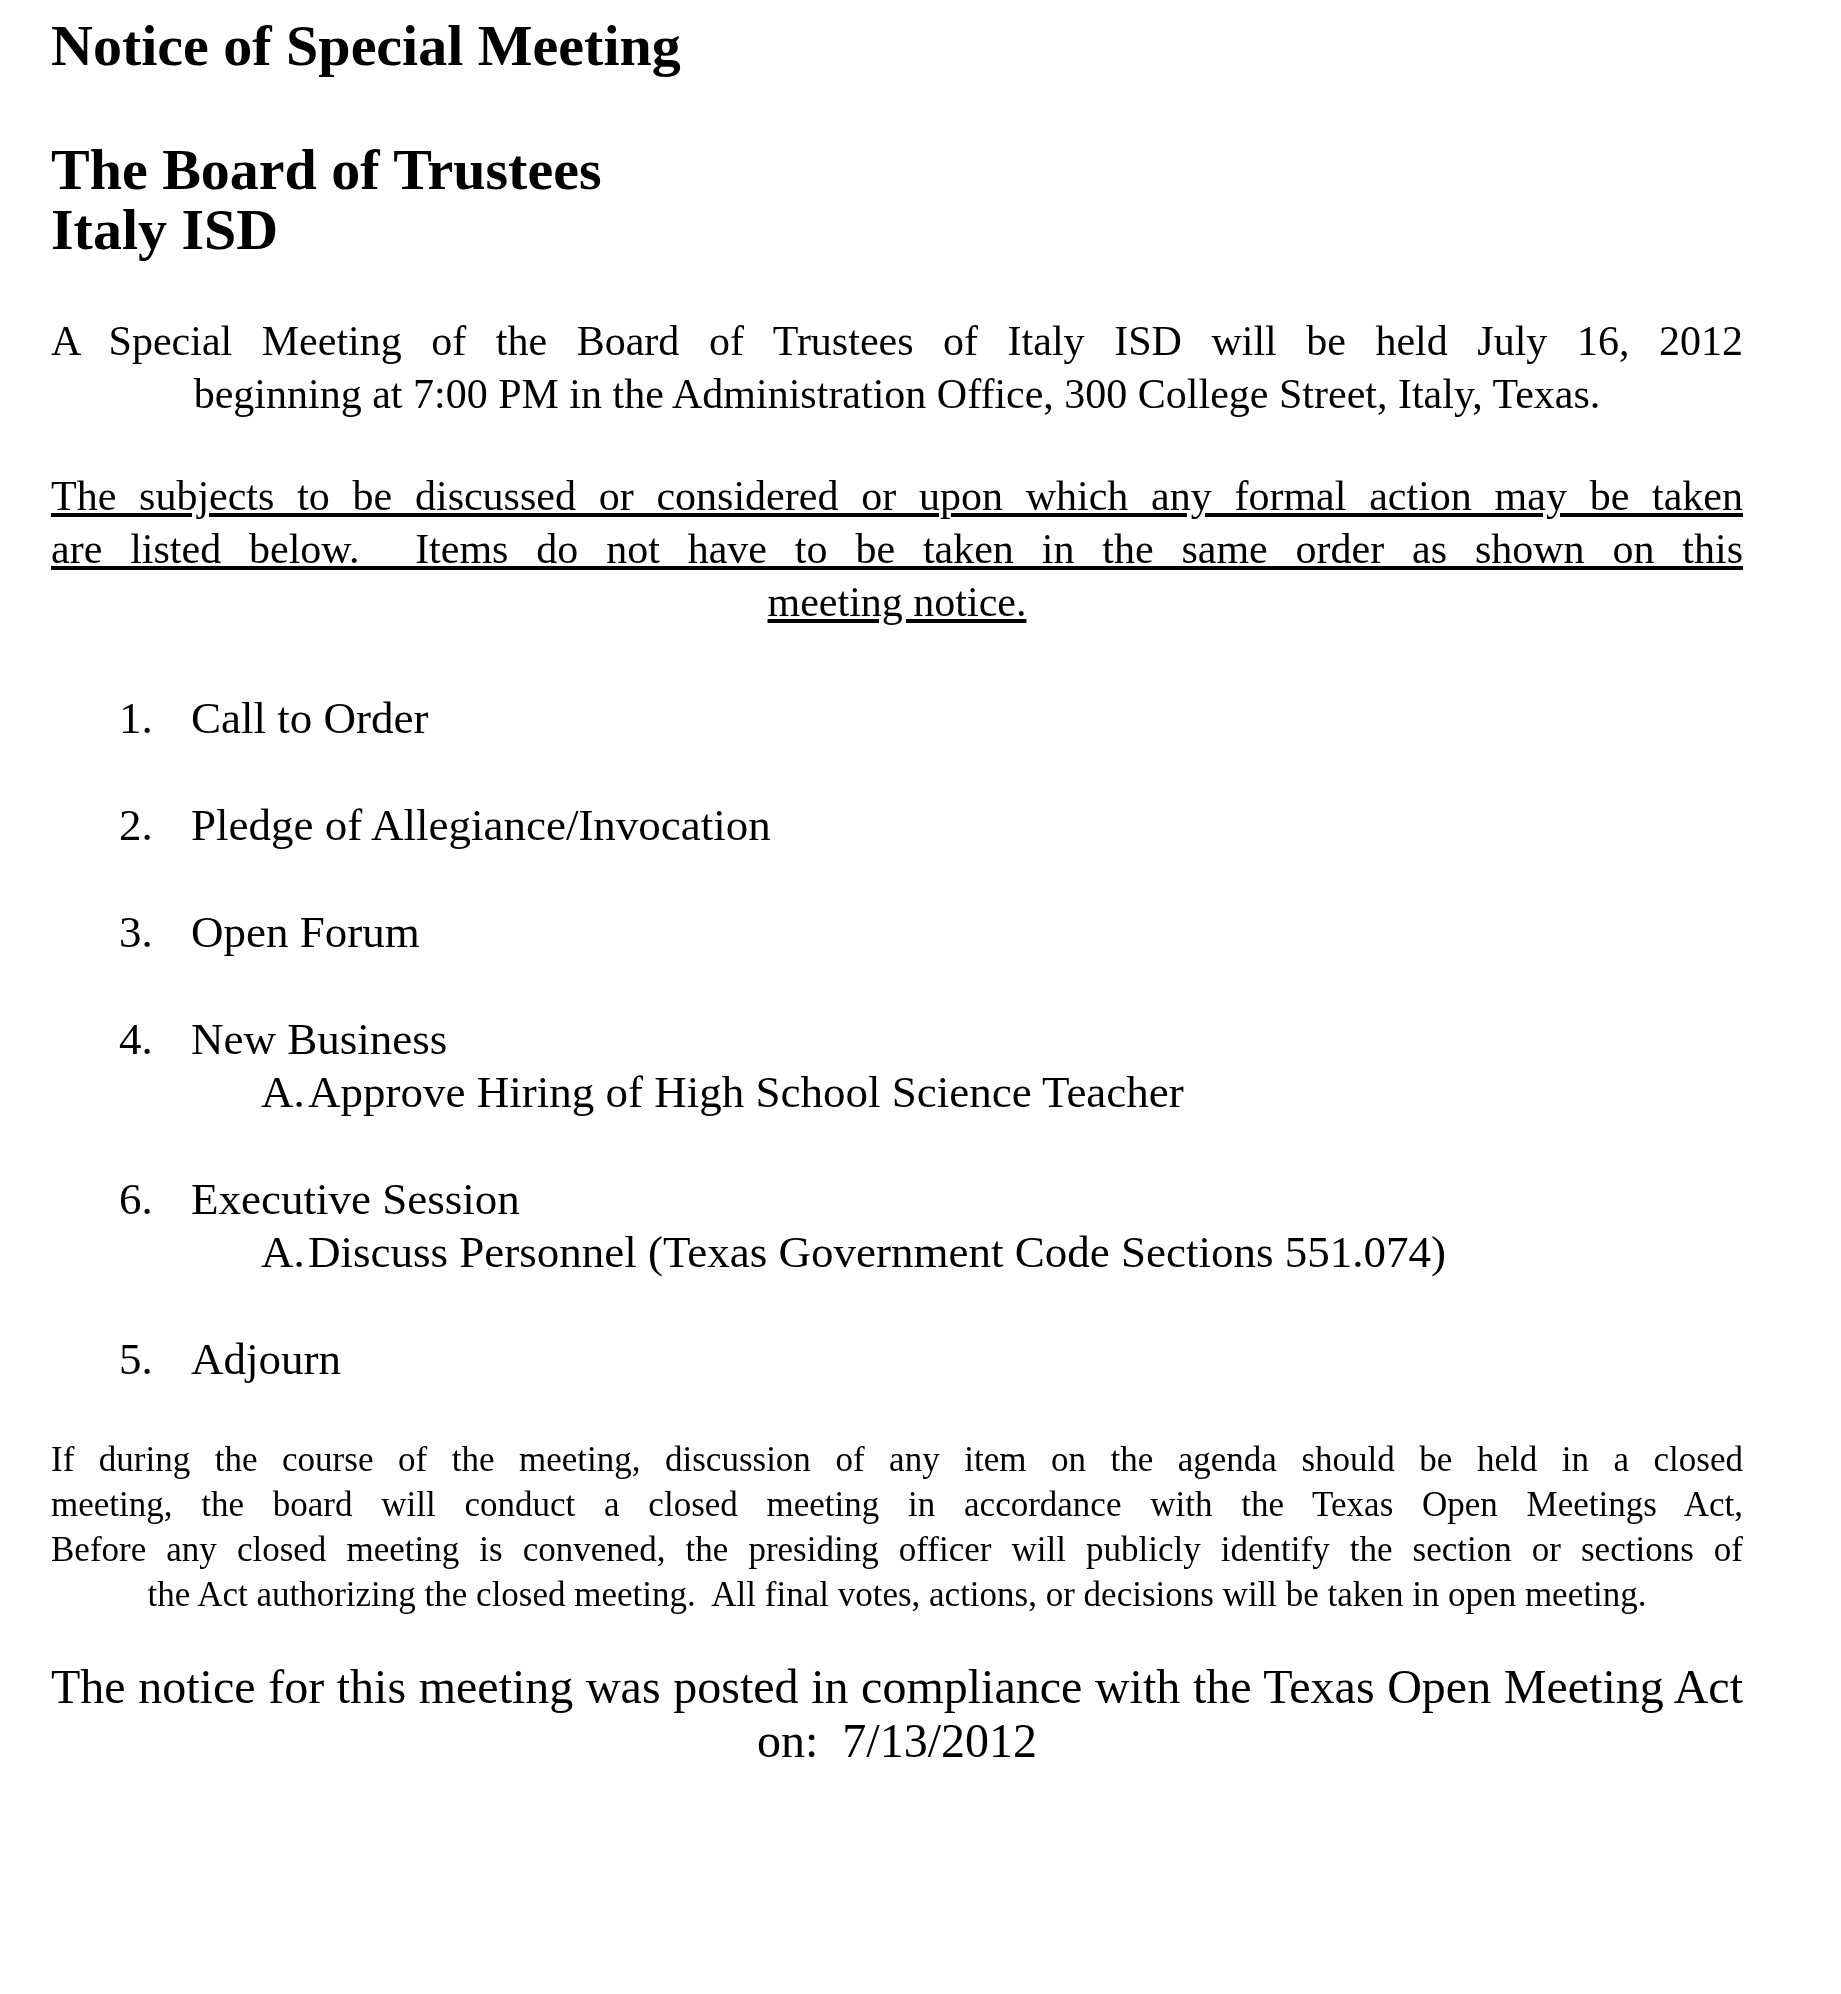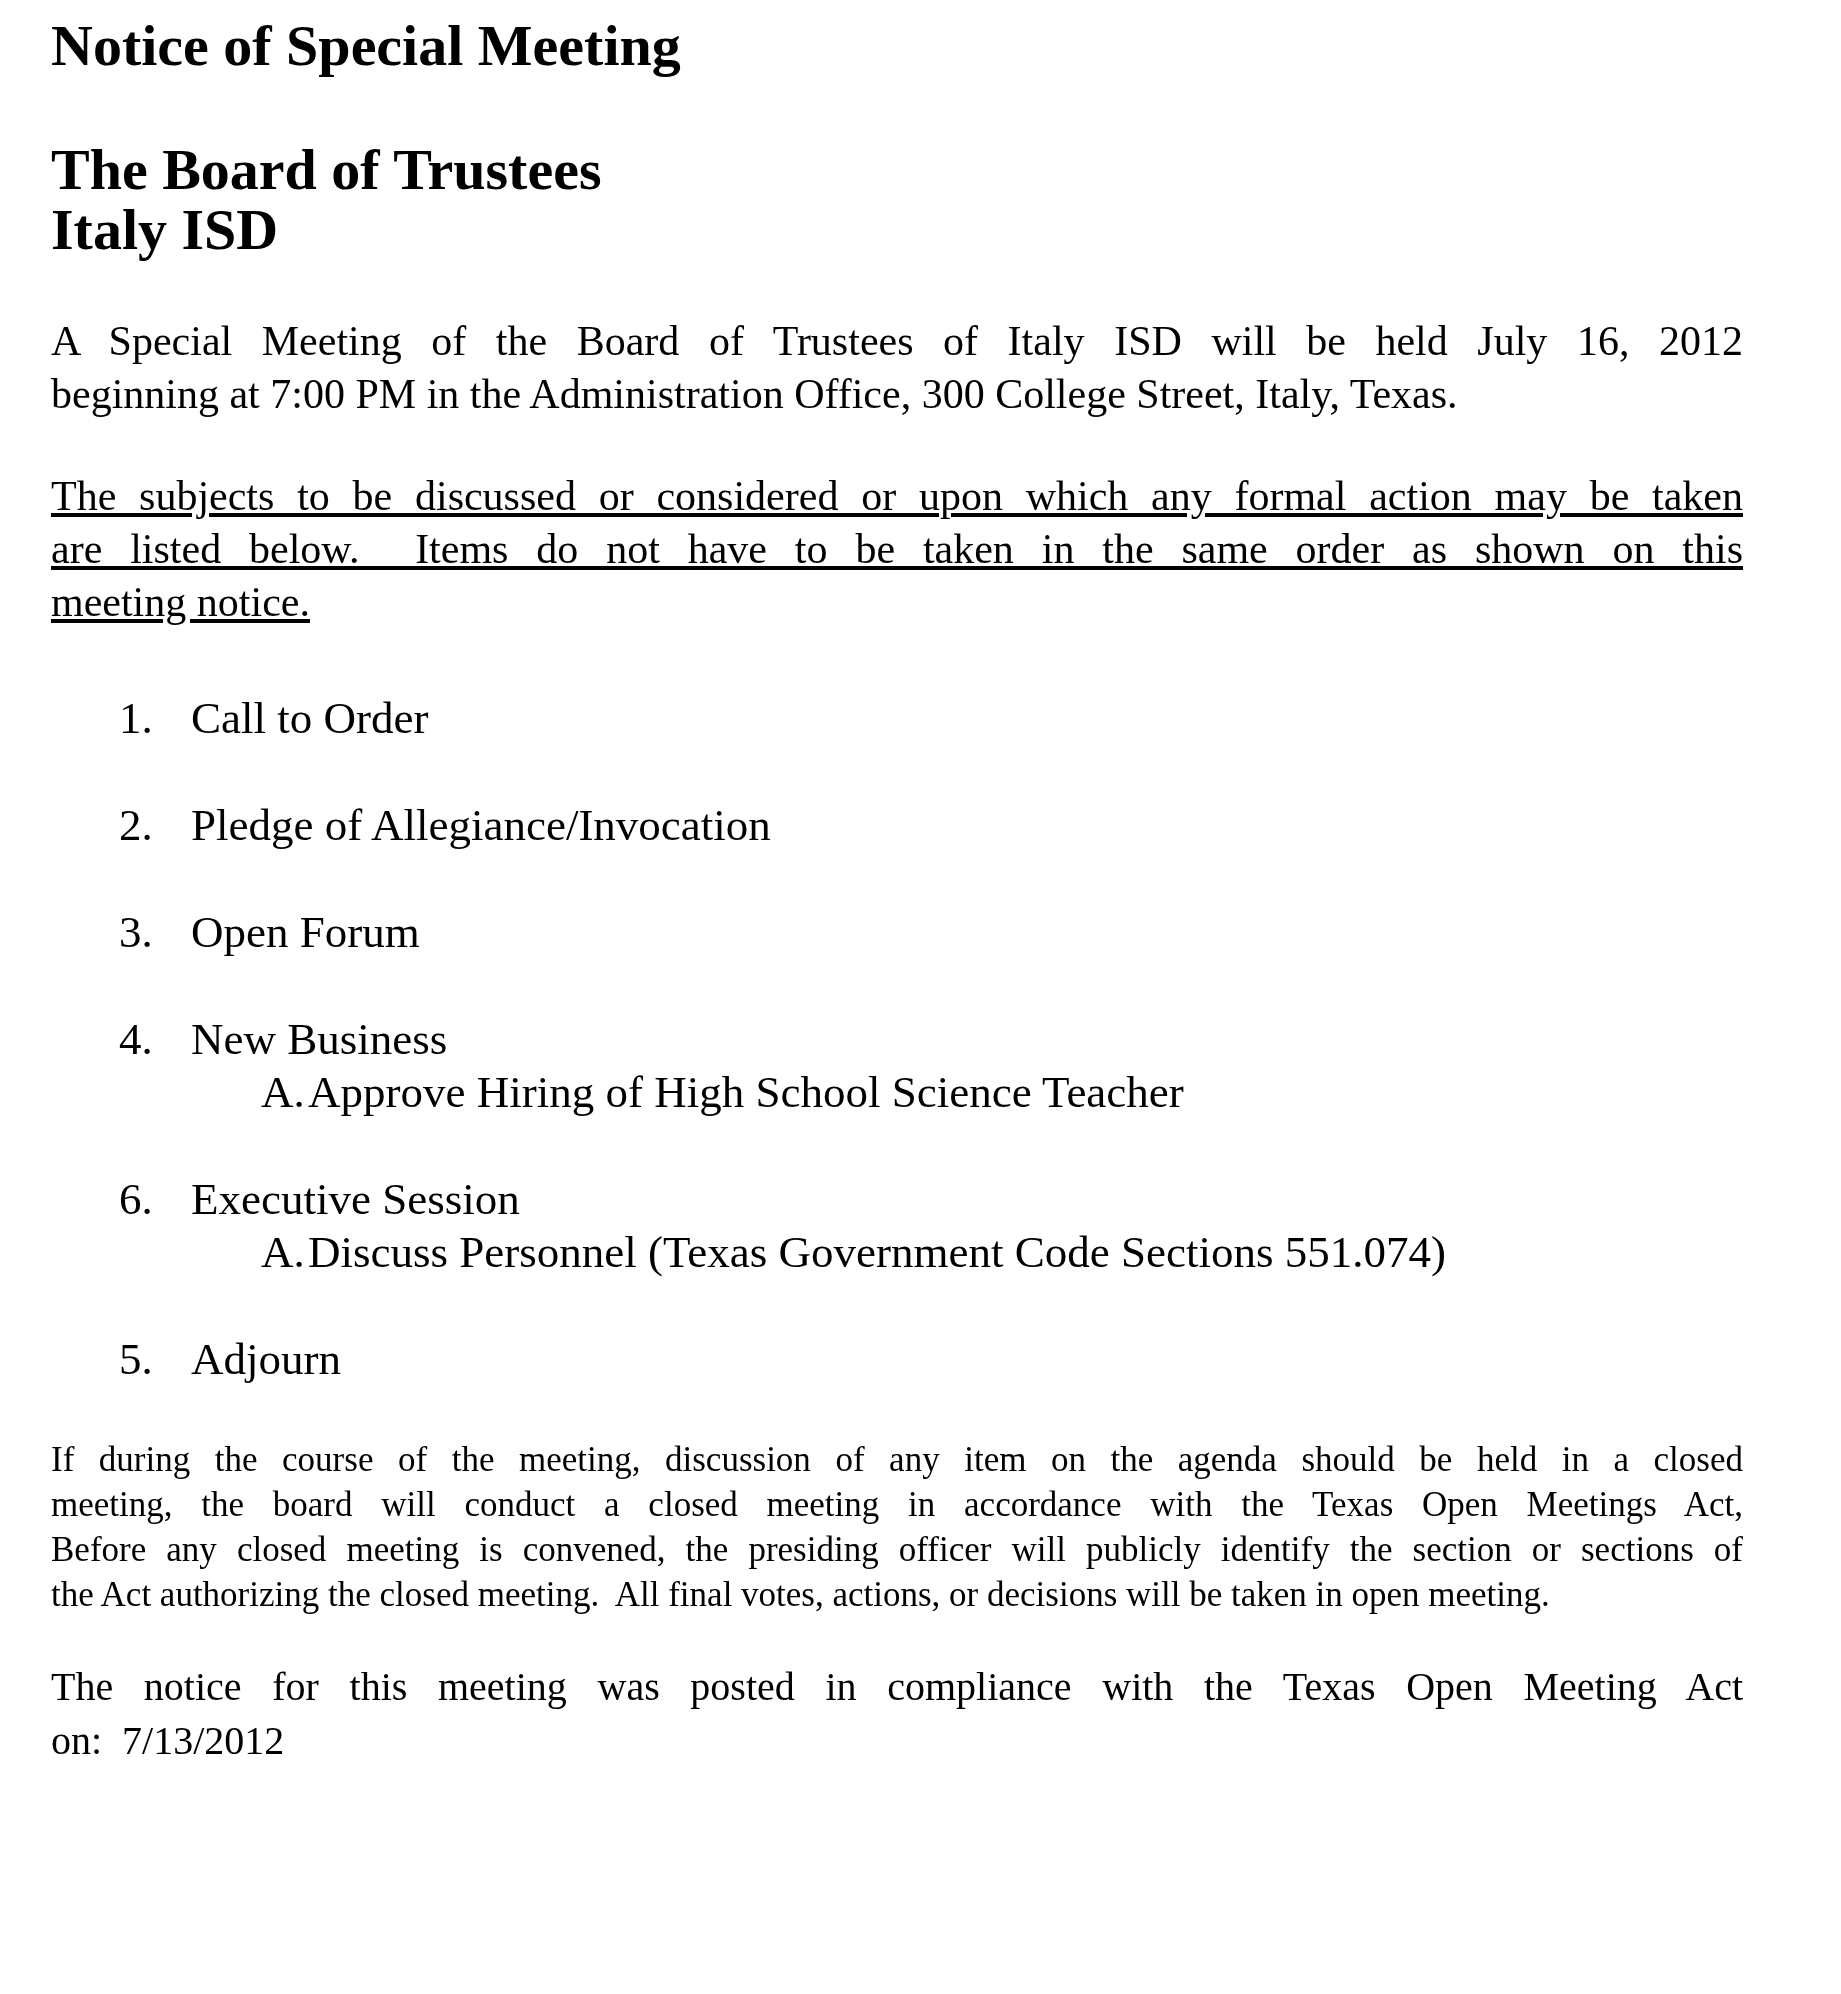--- a/index.html
+++ b/index.html
@@ -31,21 +31,21 @@
     font-weight: bold;
   }
   .para { margin: 0; }
   .body-para {
     font-size: 42px;
     line-height: 53px;
   }
   .intro    { margin-top: 55px; }
   .subjects { margin-top: 49px; text-decoration: underline; }
   .jline { text-align: justify; text-align-last: justify; }
-  .lline { text-align: left; }
+  .lline { text-align: center; }
   .agenda {
     margin-top: 63px;
     font-size: 45px;
     line-height: 53px;
   }
   .agenda-item { margin-bottom: 54px; }
   .agenda-item.tight { margin-bottom: 0; }
   .agenda-item:last-child { margin-bottom: 0; }
   .agenda-item .num {
     display: inline-block;
@@ -56,21 +56,21 @@
     margin-left: 210px;
     width: 47px;
   }
   .closed {
     margin-top: 51px;
     font-size: 35px;
     line-height: 45px;
   }
   .posting {
     margin-top: 43px;
-    font-size: 40px;
+    font-size: 48px;
     line-height: 54px;
   }
   .signature { margin-top: 56px; }
   .sig-name {
     font-size: 36px;
     line-height: 45px;
     text-decoration: underline;
     text-decoration-thickness: 2.8px;
     text-underline-offset: 6.5px;
   }

